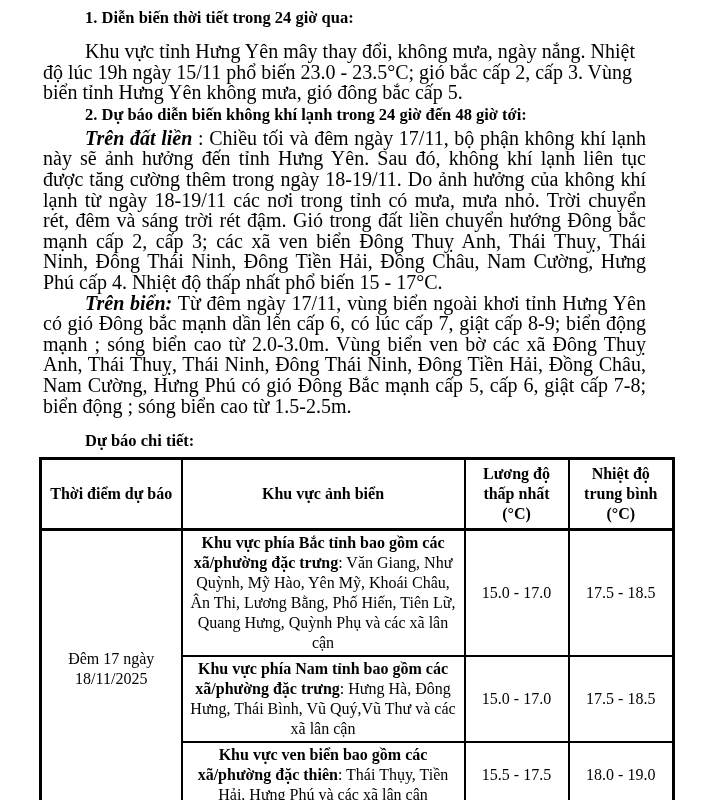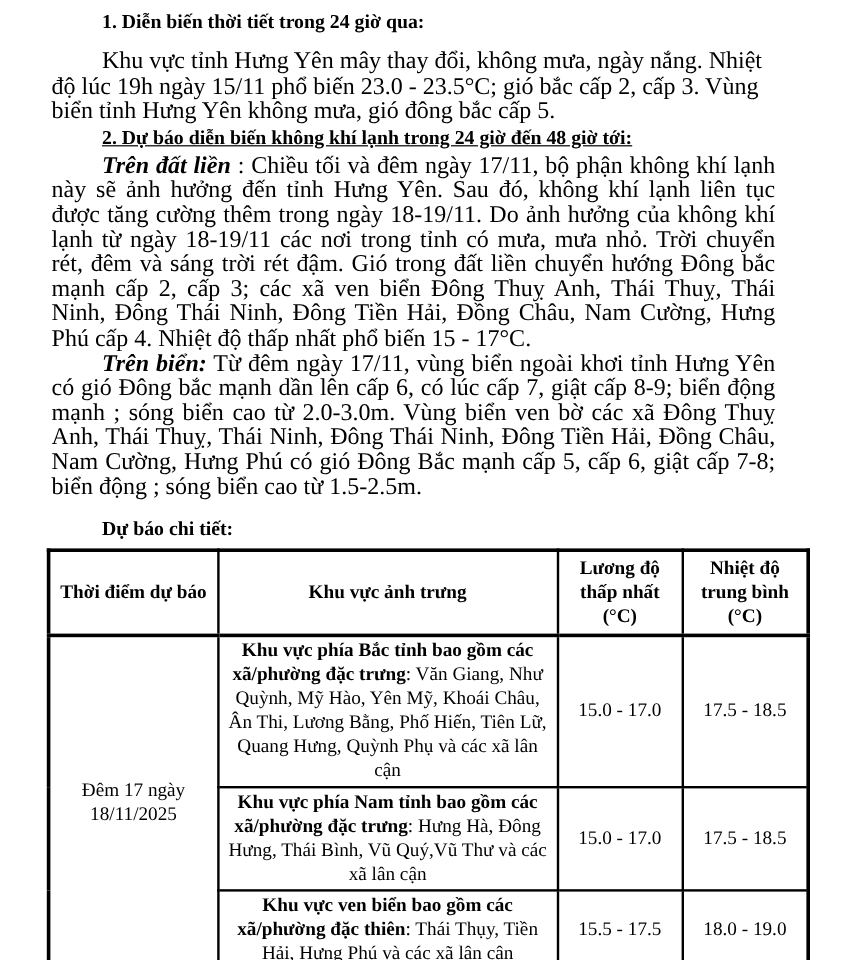--- a/index.html
+++ b/index.html
@@ -18,21 +18,21 @@
     padding: 7px 42px 0 43px;
   }
   p { margin: 0; }
   .h {
     font-weight: bold;
     font-size: 16.5px;
     line-height: 21px;
     text-indent: 42px;
   }
   .h1 { margin-bottom: 13px; }
-  .h2 { margin-bottom: 3px; text-decoration: underline; }
+  .h2 { margin-bottom: 3px; }
   .para {
     font-size: 20px;
     line-height: 20.6px;
     text-indent: 42px;
     text-align: left;
   }
   .p1 { margin-bottom: 1px; }
   .p2 { margin-bottom: 2px; }
   .just { text-align: justify; font-family: Liberation Serif, serif; }
   .lead { font-weight: bold; font-style: italic; }
@@ -90,21 +90,21 @@
   <table class="forecast">
     <colgroup>
       <col style="width:141px">
       <col style="width:283px">
       <col style="width:104px">
       <col style="width:105px">
     </colgroup>
     <thead>
       <tr>
         <th>Thời điểm dự báo</th>
-        <th>Khu vực ảnh trưng</th>
+        <th>Khu vực ảnh biển</th>
         <th>Lương độ thấp nhất (°C)</th>
         <th>Nhiệt độ trung bình (°C)</th>
       </tr>
     </thead>
     <tbody>
       <tr class="row-north">
         <td rowspan="3" class="time-cell">Đêm 17 ngày 18/11/2025</td>
         <td class="region-cell"><b>Khu vực phía Bắc tỉnh bao gồm các xã/phường đặc trưng</b><span>: Văn Giang, Như Quỳnh, Mỹ Hào, Yên Mỹ, Khoái Châu, Ân Thi, Lương Bằng, Phố Hiến, Tiên Lữ, Quang Hưng, Quỳnh Phụ và các xã lân cận</span></td>
         <td>15.0 - 17.0</td>
         <td>17.5 - 18.5</td>

